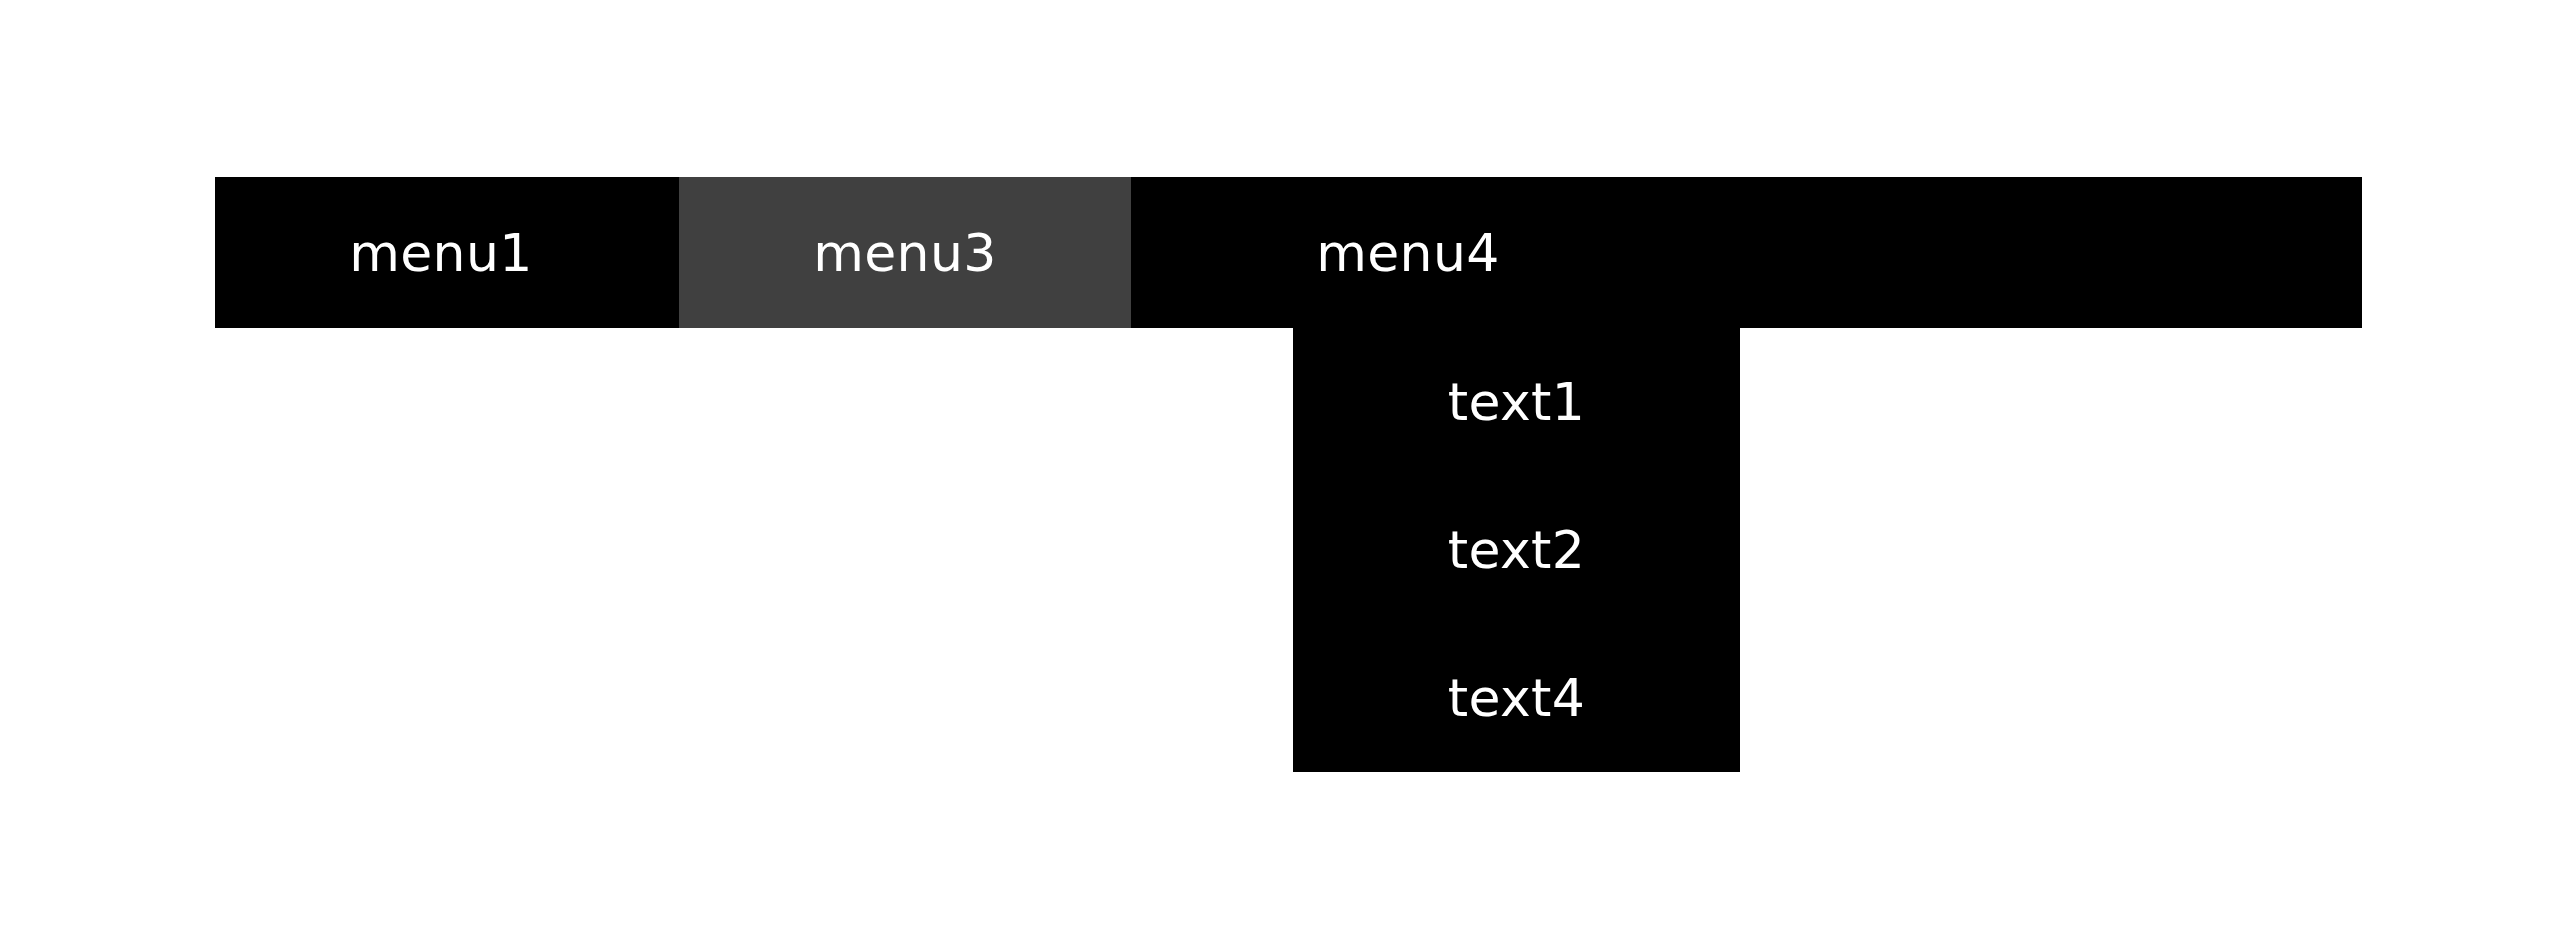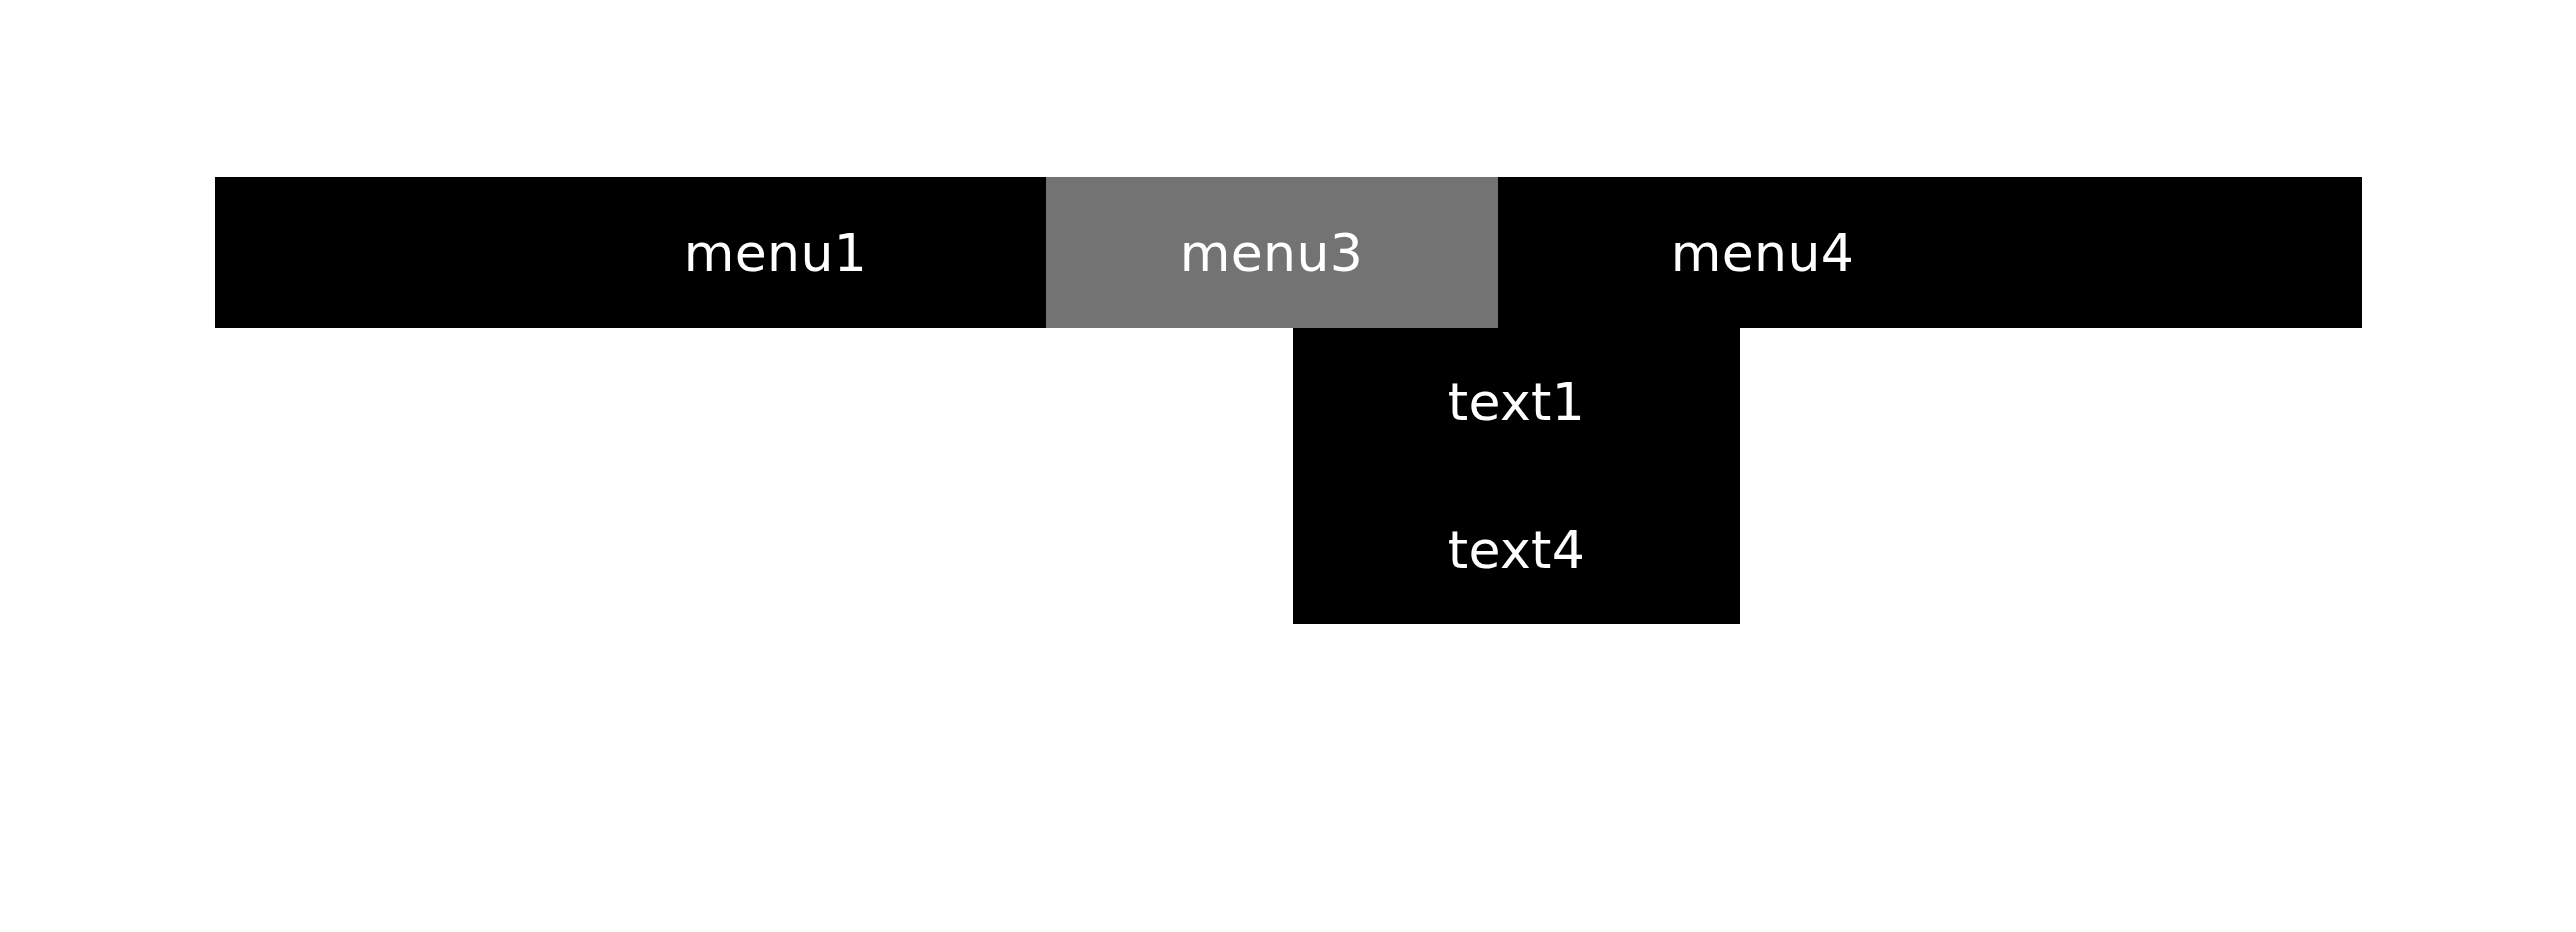--- a/index.html
+++ b/index.html
@@ -30,21 +30,22 @@
   .menubar {
     position: absolute;
     left: 0;
     top: 0;
     width: 2147px;
     height: 151px;
     background: #000000;
     display: flex;
     flex-direction: row;
     align-items: stretch;
-    justify-content: center;
+    justify-content: flex-start;
+    gap: 12px;
   }
 
   .menubar-item {
     position: relative;
     height: 151px;
     display: flex;
     align-items: center;
     justify-content: center;
     box-sizing: border-box;
     background: #000000;
@@ -58,22 +59,21 @@
   }
 
   
   .menubar-item.m1 { width: 452px; }
   .menubar-item.m2 { width: 626px; }
   .menubar-item.m3 { width: 452px; }
   .menubar-item.m4 { width: 530px; }
 
   .menubar-item.is-open,
   .menubar-item.is-active {
-    background: #737373;
-    margin-left: 44px;
+    background: #404040;
   }
 
   
   .dropdown {
     position: absolute;
     left: 1078px;   
     top: 151px;
     width: 447px;
     background: #e5e5e5;
     display: flex;
@@ -122,20 +122,23 @@
     </div>
 
   </nav>
 
   <div class="dropdown">
 
     <div class="dropdown-item">
       <span>text1</span>
     </div>
 
+    <div class="dropdown-item">
+      <span>text2</span>
+    </div>
 
 
     <div class="dropdown-item">
       <span>text4</span>
     </div>
 
   </div>
 
 </div>
 

